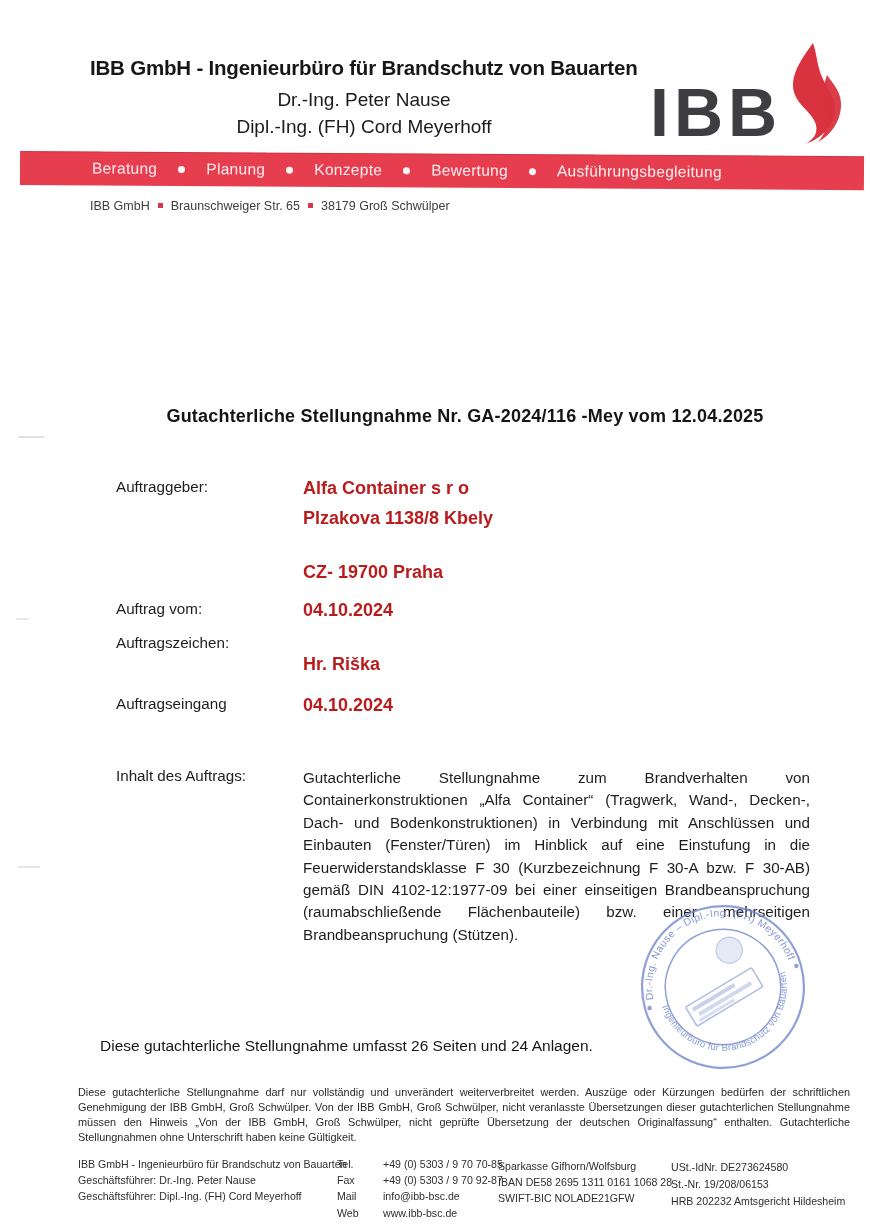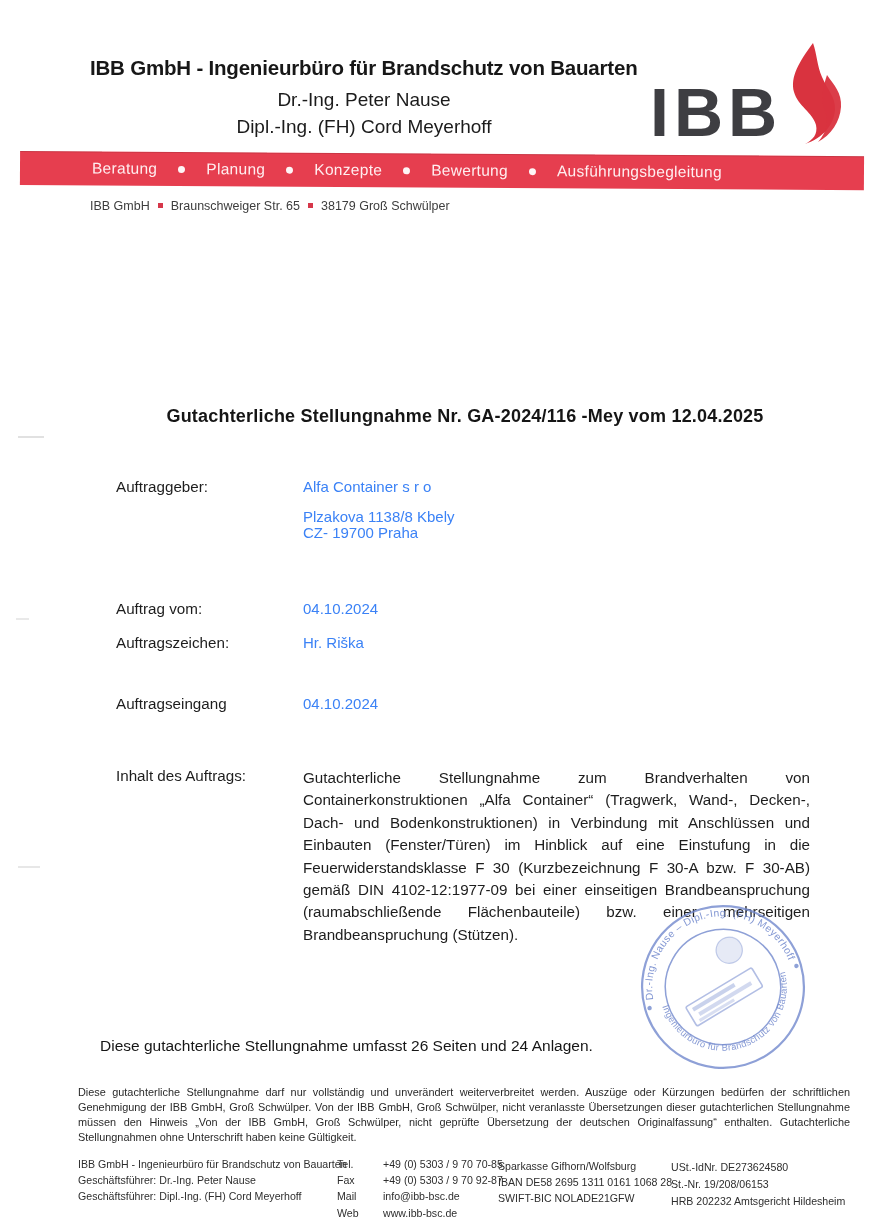--- a/index.html
+++ b/index.html
@@ -51,21 +51,21 @@
   .fold-1{left:18px;top:436px;width:26px;}
   .fold-2{left:16px;top:618px;width:13px;opacity:.4;}
   .fold-3{left:18px;top:866px;width:22px;opacity:.45;}
 
   
   .doc-title{
     left:95px;top:364px;width:740px;text-align:center;
     font-size:18px;font-weight:700;letter-spacing:.2px;color:#151515;white-space:nowrap;margin-top:42px;
   }
   .lbl{left:116px;font-size:15.2px;color:#1d1d1d;white-space:nowrap;}
-  .val{left:303px;font-size:15px;color:#3b82f6;white-space:nowrap;}
+  .val{left:303px;font-size:18px;color:#b91c1c;white-space:nowrap;font-weight:bold;}
   .para{
     left:303px;top:767px;width:507px;
     font-size:15.2px;line-height:22.4px;color:#1d1d1d;
     text-align:justify;text-justify:inter-word;
   }
   .summary-line{left:100px;top:1037px;font-size:15.5px;color:#161616;white-space:nowrap;}
 
   
   .stamp{left:636px;top:900px;width:174px;height:174px;transform:rotate(-16deg);}
 
@@ -118,27 +118,27 @@
 
   <div class="abs fold fold-1"></div>
   <div class="abs fold fold-2"></div>
   <div class="abs fold fold-3"></div>
 
   <div class="abs doc-title">Gutachterliche Stellungnahme Nr. GA-2024/116 -Mey vom 12.04.2025</div>
 
   <div class="abs lbl" style="top:478px">Auftraggeber:</div>
   <div class="abs val" style="top:478px">Alfa Container s r o</div>
   <div class="abs val" style="top:508px">Plzakova 1138/8 Kbely</div>
-  <div class="abs val" style="top:524px">CZ- 19700 Praha</div>
+  <div class="abs val" style="top:562px">CZ- 19700 Praha</div>
 
   <div class="abs lbl" style="top:600px">Auftrag vom:</div>
   <div class="abs val" style="top:600px">04.10.2024</div>
 
   <div class="abs lbl" style="top:634px">Auftragszeichen:</div>
-  <div class="abs val" style="top:634px">Hr. Riška</div>
+  <div class="abs val" style="top:654px">Hr. Riška</div>
 
   <div class="abs lbl" style="top:695px">Auftragseingang</div>
   <div class="abs val" style="top:695px">04.10.2024</div>
 
   <div class="abs lbl" style="top:767px">Inhalt des Auftrags:</div>
   <div class="abs para">Gutachterliche Stellungnahme zum Brandverhalten von Containerkonstruktionen „Alfa Container“ (Tragwerk, Wand-, Decken-, Dach- und Bodenkonstruktionen) in Verbindung mit Anschlüssen und Einbauten (Fenster/Türen) im Hinblick auf eine Einstufung in die Feuerwiderstandsklasse F 30 (Kurzbezeichnung F 30-A bzw. F 30-AB) gemäß DIN 4102-12:1977-09 bei einer einseitigen Brandbeanspruchung (raumabschließende Flächenbauteile) bzw. einer mehrseitigen Brandbeanspruchung (Stützen).</div>
 
   <svg class="abs stamp" viewBox="0 0 172 172">
     <g fill="none" stroke="#7289cd" opacity="0.8">
       <circle cx="86" cy="86" r="80" stroke-width="2.2"></circle>

